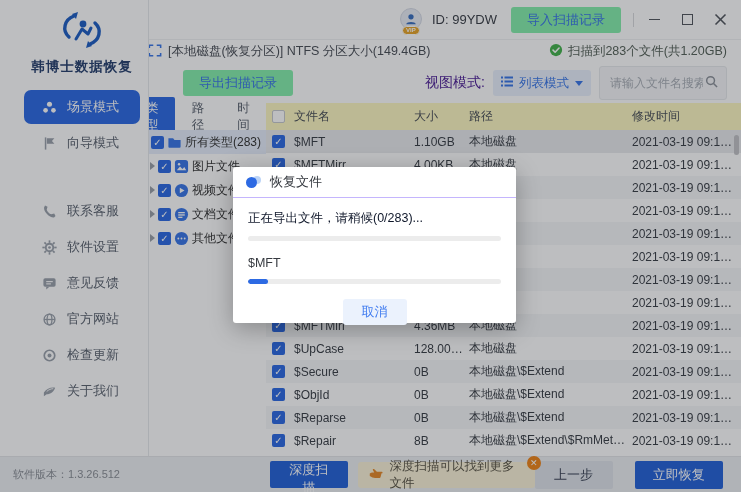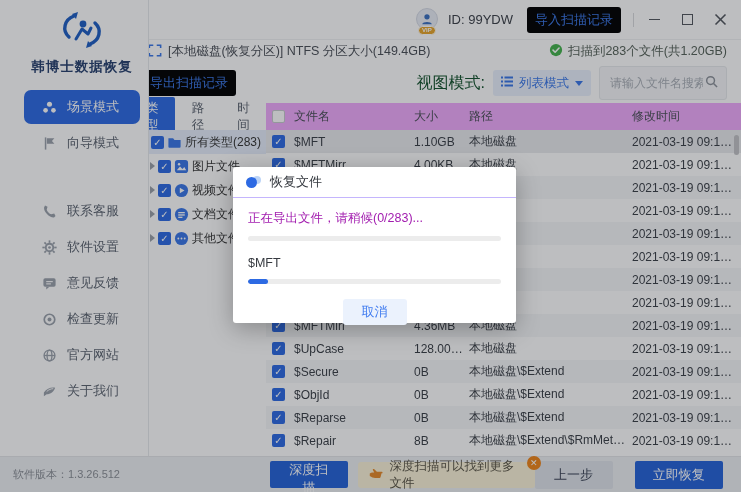--- a/index.html
+++ b/index.html
@@ -18,49 +18,49 @@
   .nav-item.active .nicon{color:#fff;}
   .nav-gap{height:30px;}
 
   
   .main{position:absolute;left:134px;top:0;right:0;height:456px;background:#fff;}
   .titlebar{height:40px;display:flex;align-items:center;justify-content:flex-end;padding-right:14px;border-bottom:1px solid #f0f1f3;}
   .avatar{position:relative;width:24px;height:24px;margin-right:8px;}
   .avatar .circ{width:22px;height:22px;border-radius:50%;background:#e9edf5;border:1px solid #d6dbe6;display:flex;align-items:center;justify-content:center;}
   .vip{position:absolute;left:2px;bottom:-3px;background:#e8a62a;color:#fff;font-size:6px;font-weight:bold;padding:0 3px;border-radius:5px;border:1px solid #fff;line-height:7px;}
   .uid{font-size:13px;color:#3c4048;margin-right:14px;}
-  .btn-lightblue{background:#000000;color:#3a77e8;border:none;font-size:13px;height:26px;padding:0 8px;border-radius:3px;cursor:pointer;font-family:Liberation Serif, serif;}
+  .btn-lightblue{background:#86efac;color:#3a77e8;border:none;font-size:13px;height:26px;padding:0 16px;border-radius:3px;cursor:pointer;font-family:Liberation Serif, serif;}
   .tb-divider{width:1px;height:14px;background:#d8dadd;margin:0 12px;}
   .winctl{display:flex;align-items:center;gap:20px;margin-left:2px;}
   .wc{width:13px;height:13px;position:relative;cursor:pointer;}
   .wc-min::after{content:"";position:absolute;left:1px;right:1px;top:6px;border-top:1.6px solid #53575e;}
   .wc-max::after{content:"";position:absolute;inset:1px;border:1.6px solid #53575e;}
   .wc-close svg{display:block;}
 
   
   .infobar{height:23px;display:flex;align-items:center;padding:0 14px;}
   .part-info{display:flex;align-items:center;gap:6px;font-size:12.5px;color:#4a4f57;}
   .scan-status{margin-left:auto;display:flex;align-items:center;gap:5px;font-size:12.5px;color:#57635a;}
 
   
-  .toolbar{height:40px;display:flex;align-items:center;padding:0 14px 0 8px;}
+  .toolbar{height:40px;display:flex;align-items:center;padding:0 14px 0 8px;margin-left:41px;}
   .view-cluster{margin-left:auto;display:flex;align-items:center;gap:8px;}
-  .vm-label{font-size:16px;color:#14532d;}
+  .vm-label{font-size:14px;color:#4c1d95;}
   .vm-select{display:flex;align-items:center;gap:6px;background:#e9f0fc;color:#3a77e8;font-size:12.5px;height:26px;padding:0 8px;border-radius:3px;cursor:pointer;}
   .chev{width:0;height:0;border-left:4px solid transparent;border-right:4px solid transparent;border-top:5px solid #3a77e8;}
   .searchbox{display:flex;align-items:center;background:#f5f6f8;border:1px solid #e7e9ec;border-radius:3px;height:26px;padding:16px 8px;width:128px;justify-content:center;}
   .searchbox input{border:none;background:transparent;outline:none;font-size:12px;color:#444;width:100%;font-family:inherit;}
   .searchbox input::placeholder{color:#a9aeb6;}
 
   
   .listhead{height:27px;display:flex;}
   .tabs{width:132px;flex:none;display:flex;align-items:center;gap:9px;padding-left:4px;}
   .tab{font-size:12.5px;color:#5c6470;padding:3px 8px;border-radius:2px;cursor:pointer;}
   .tab.active{background:#2d6ae3;color:#fff;}
-  .thead{flex:1;background:#f0abfc;display:grid;grid-template-columns:22px 120px 55px 163px 1fr;align-items:center;padding-left:6px;font-size:12px;color:#4a4f57;}
+  .thead{flex:1;background:#fef9c3;display:grid;grid-template-columns:22px 120px 55px 163px 1fr;align-items:center;padding-left:6px;font-size:12px;color:#4a4f57;}
 
   
   .content{position:relative;display:flex;height:322px;}
   .tree{width:132px;flex:none;font-size:12px;color:#333;}
   .tree-row{display:flex;align-items:center;gap:3px;height:24px;padding-left:6px;cursor:pointer;white-space:nowrap;overflow:hidden;}
   .tree-row.selected{background:#e7eefb;}
   .tree-row.child{padding-left:16px;}
   .caret-down{width:0;height:0;border-left:4px solid transparent;border-right:4px solid transparent;border-top:5px solid #6f747c;flex:none;}
   .caret-right{width:0;height:0;border-top:4px solid transparent;border-bottom:4px solid transparent;border-left:5px solid #9aa0a8;flex:none;}
   .cbx{width:13px;height:13px;border-radius:2px;background:#2d6ae3;position:relative;flex:none;}
@@ -87,21 +87,21 @@
   .btn-recover{width:94px;margin-right:18px;height:28px;}
 
   
   .dim{position:absolute;inset:0;background:rgba(18,21,28,0.28);z-index:10;}
   .modal{position:absolute;left:233px;top:167px;width:283px;height:156px;background:#fff;border-radius:3px;box-shadow:0 6px 24px rgba(0,0,0,.28);z-index:11;}
   .modal-title{height:31px;display:flex;align-items:center;gap:8px;padding:0 13px;border-bottom:1px solid #c4b5fd;font-size:13px;color:#35393f;}
   .mdot{position:relative;width:16px;height:12px;flex:none;}
   .mdot .d2{position:absolute;left:7px;top:0;width:8px;height:8px;border-radius:50%;background:#bcd4f7;}
   .mdot .d1{position:absolute;left:0;top:1px;width:11px;height:11px;border-radius:50%;background:#2d6ae3;}
   .modal-body{padding:12px 15px 0;}
-  .m-status{font-size:12.5px;color:#a21caf;}
+  .m-status{font-size:12.5px;color:#0f172a;}
   .pbar{height:5px;background:#ececec;border-radius:3px;margin-top:9px;overflow:hidden;}
   .pfill{height:100%;background:#2d6ae3;border-radius:3px;width:0;}
   .m-file{font-size:12.5px;color:#35393f;margin-top:15px;}
   .m-actions{text-align:center;margin-top:15px;}
   .btn-cancel{background:#ebf2fd;color:#3f7bf0;border:none;font-size:13px;height:26px;padding:0 19px;border-radius:3px;cursor:pointer;font-family:inherit;}
 </style>
 </head>
 <body>
 
 <div class="window">
@@ -174,36 +174,36 @@
               <rect x="1.5" y="2.5" width="13" height="9" rx="1.8" fill="currentColor"></rect>
               <path d="M4.5 11.5v3l3.4-3z" fill="currentColor"></path>
               <line x1="4.5" y1="6" x2="11.5" y2="6" stroke="#fff" stroke-width="1.2"></line>
               <line x1="4.5" y1="8.4" x2="9.5" y2="8.4" stroke="#fff" stroke-width="1.2"></line>
             </svg>
         </span>
         <span>意见反馈</span>
       </div>
       <div class="nav-item">
         <span class="nicon">
-          <svg width="15" height="15" viewBox="0 0 16 16">
-              <circle cx="8" cy="8" r="5.6" fill="none" stroke="currentColor" stroke-width="1.8"></circle>
-              <circle cx="8" cy="8" r="2.1" fill="currentColor"></circle>
-            </svg>
-        </span>
-        <span>检查更新</span>
-      </div>
-      <div class="nav-item">
-        <span class="nicon">
           <svg width="15" height="15" viewBox="0 0 16 16" fill="none" stroke="currentColor" stroke-width="1.4">
               <circle cx="8" cy="8" r="5.8"></circle>
               <ellipse cx="8" cy="8" rx="2.6" ry="5.8"></ellipse>
               <line x1="2.2" y1="8" x2="13.8" y2="8"></line>
             </svg>
         </span>
         <span>官方网站</span>
+      </div>
+      <div class="nav-item">
+        <span class="nicon">
+          <svg width="15" height="15" viewBox="0 0 16 16">
+              <circle cx="8" cy="8" r="5.6" fill="none" stroke="currentColor" stroke-width="1.8"></circle>
+              <circle cx="8" cy="8" r="2.1" fill="currentColor"></circle>
+            </svg>
+        </span>
+        <span>检查更新</span>
       </div>
       <div class="nav-item">
         <span class="nicon">
           <svg width="15" height="15" viewBox="0 0 16 16" fill="currentColor">
               <path d="M2 9c3-4 8-6 12-5-1 4-5 7-9 7L2 13z"></path>
               <path d="M5 8c2-2 5-3 7-3" stroke="#fff" stroke-width="1" fill="none"></path>
             </svg>
         </span>
         <span>关于我们</span>
       </div>

